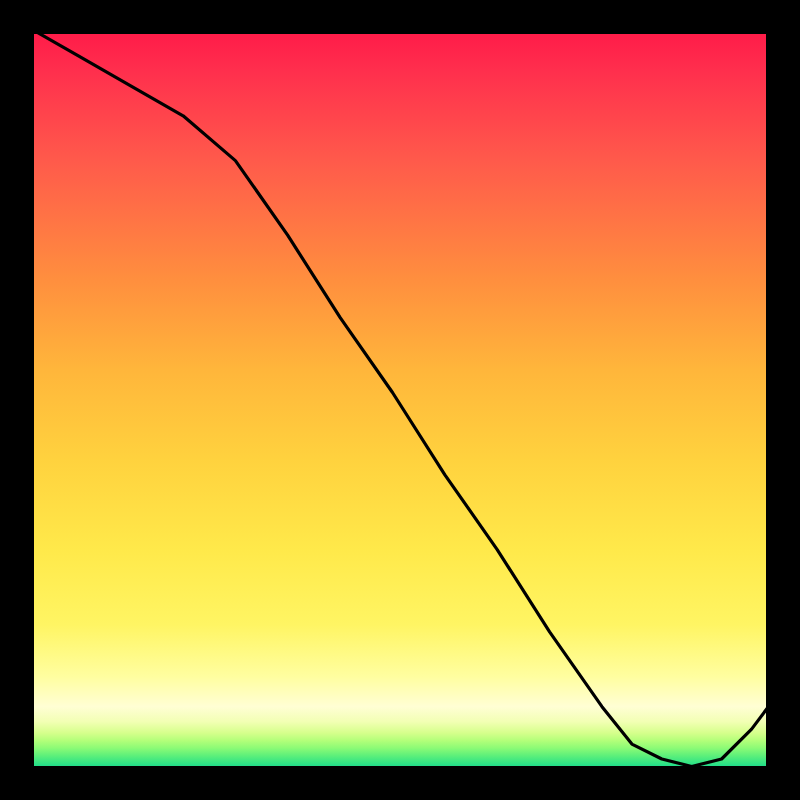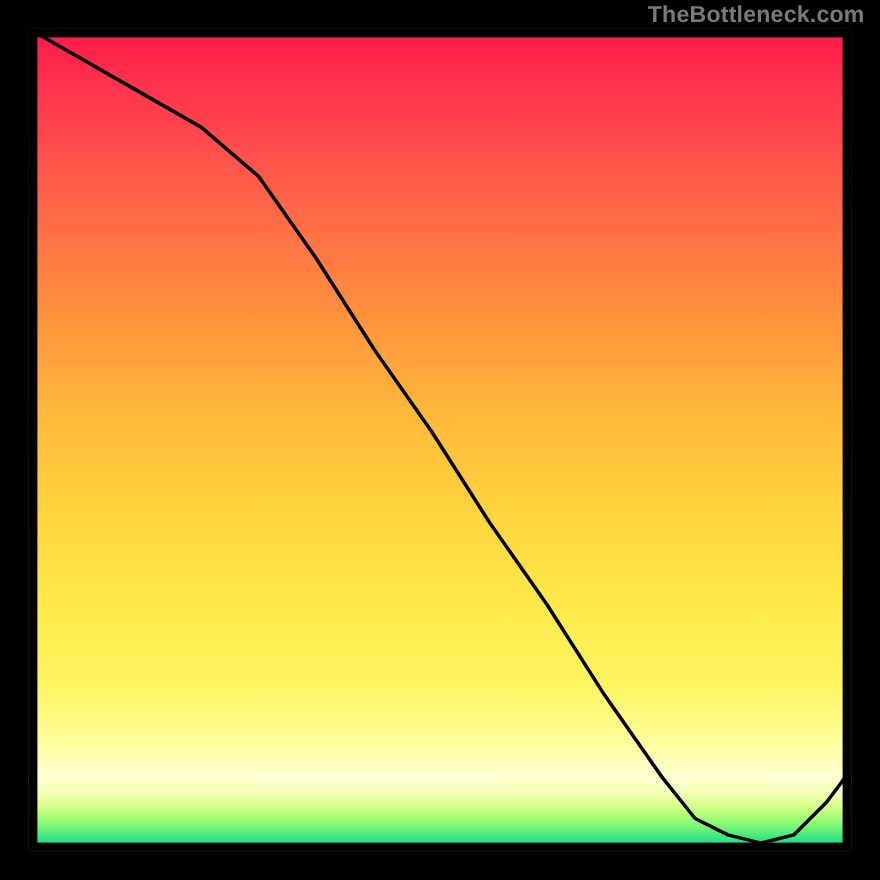--- a/index.html
+++ b/index.html
@@ -100,21 +100,20 @@
     border: 8px solid #000;
     z-index: 20;
     pointer-events: none;
   }
 </style>
 </head>
 <body>
 
 <div class="stage">
 
-  <div class="watermark">TheBottleneck.com</div>
 
   <div class="plot-frame">
     <div class="gradient"></div>
 
     <svg class="curve" viewBox="0 0 748 748" preserveAspectRatio="none">
       <path id="bottleneck-path" class="curve-path" d="M0.0 0.0 L52.4 29.9 L104.7 59.8 L157.1 89.8 L209.4 134.6 L261.8 209.4 L314.2 291.7 L366.5 366.5 L418.9 448.8 L471.2 523.6 L523.6 605.9 L576.0 680.7 L605.9 718.1 L635.8 733.0 L665.7 740.5 L695.6 733.0 L725.6 703.1 L748.0 673.2"></path>
       <text id="annotation" class="annotation-text" x="643.3" y="725.6" text-anchor="middle"></text>
     </svg>
   </div>
 

